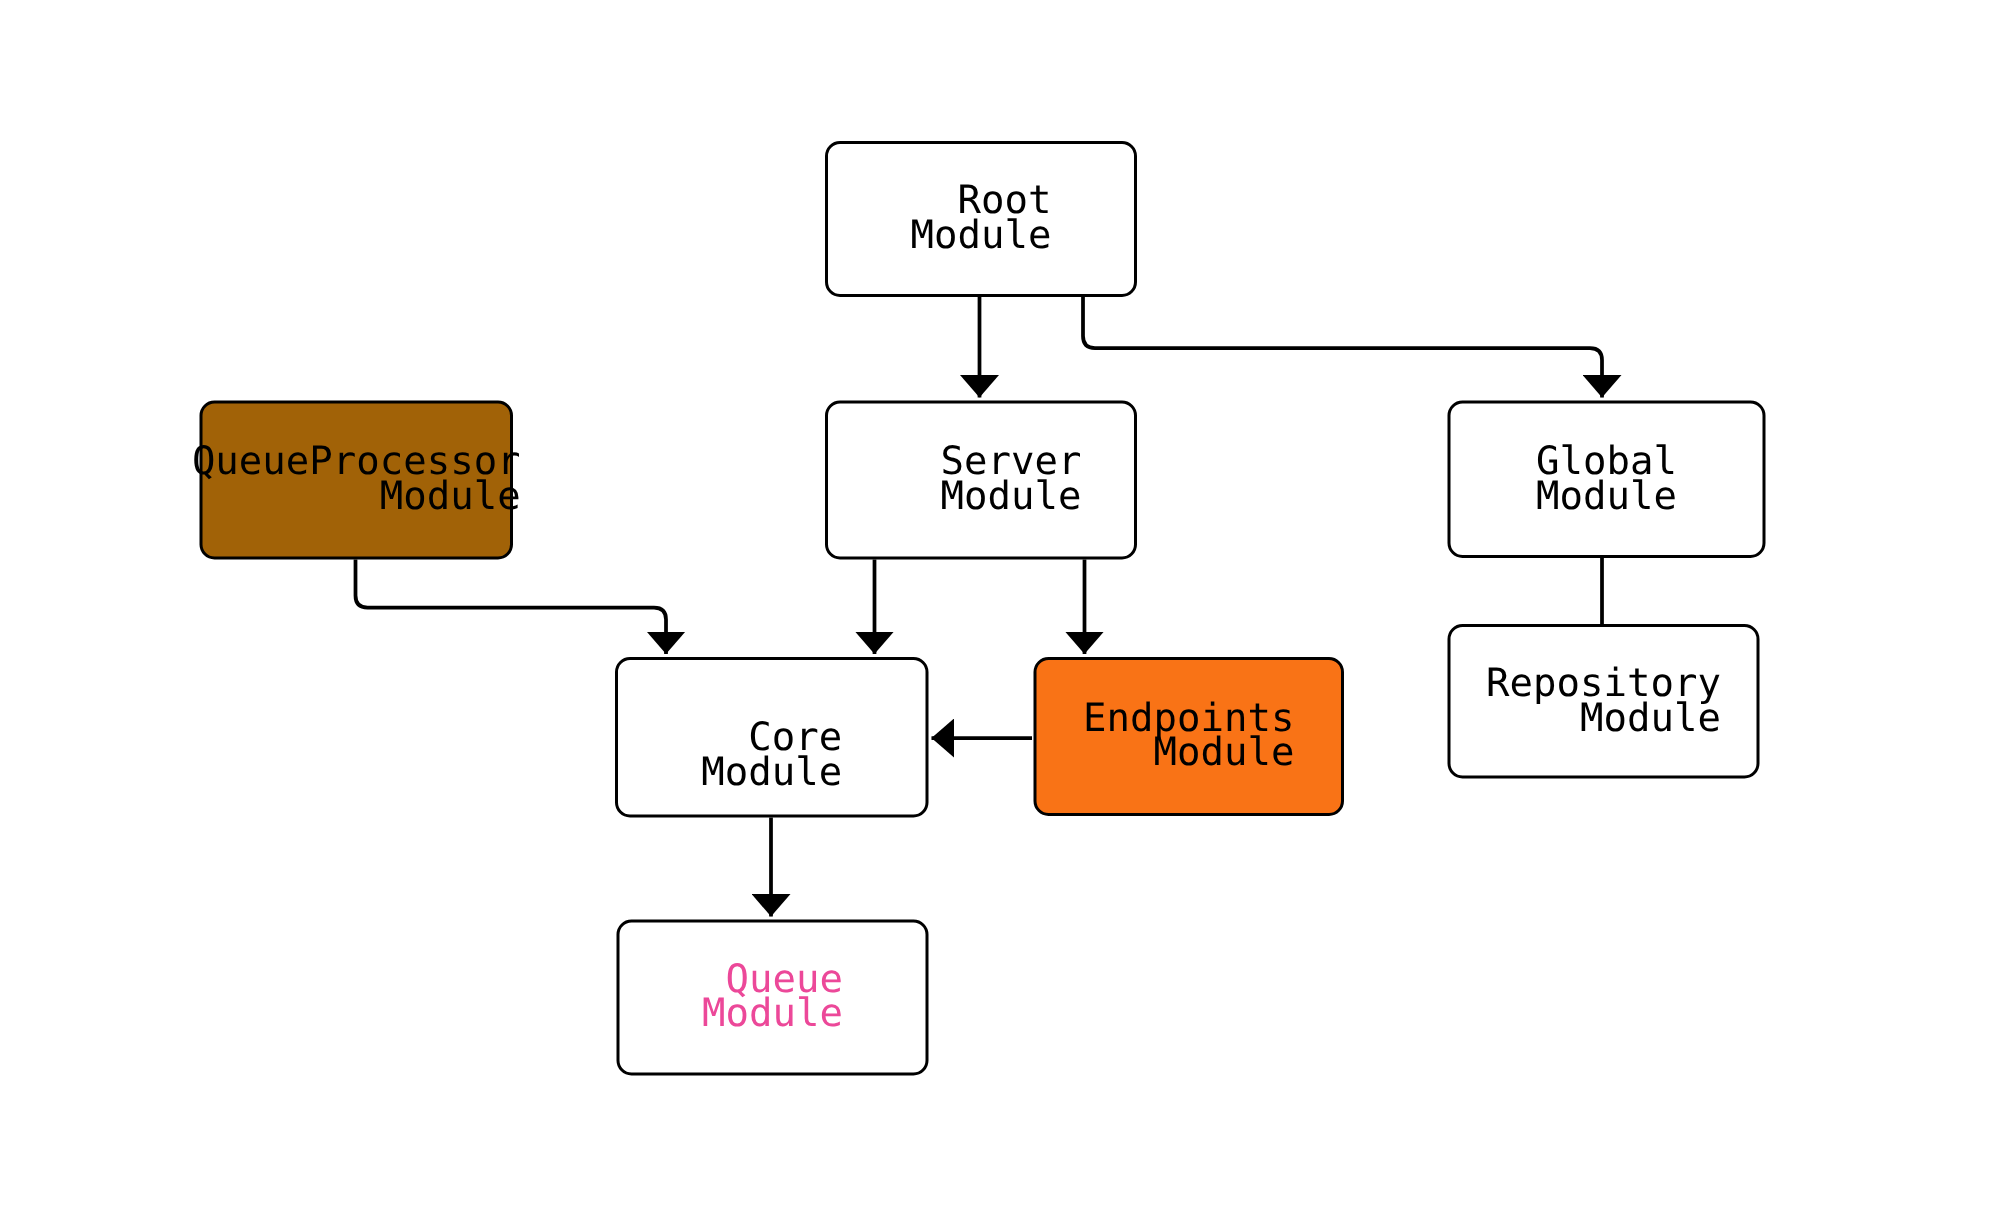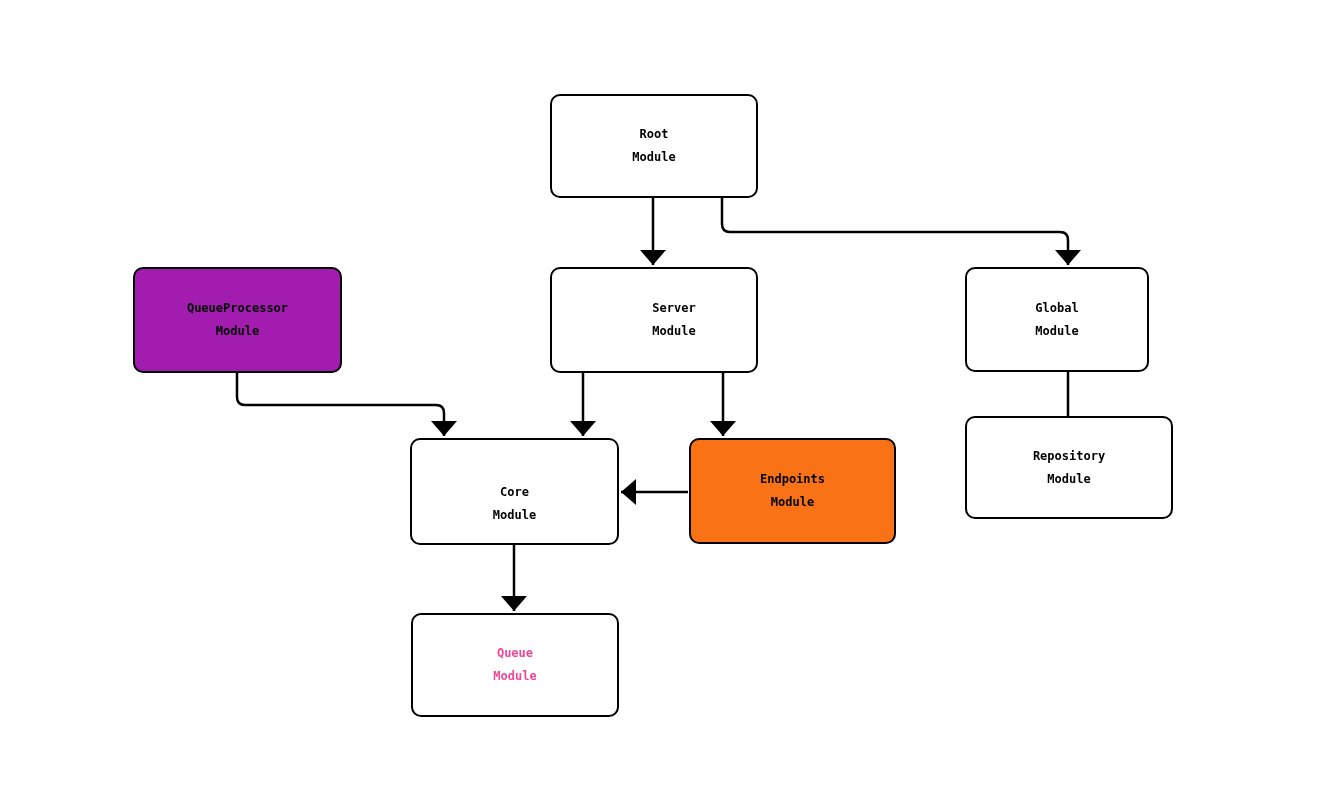--- a/index.html
+++ b/index.html
@@ -27,23 +27,23 @@
     box-sizing: border-box;
     background: #ffffff;
     border: 2.5px solid #000000;
     border-radius: 10px;
     display: flex;
     align-items: center;
     justify-content: center;
   }
   .node-label {
     white-space: pre-line;
-    text-align: center;
-    font-weight: bold;
-    font-size: 12px;
+    text-align: right;
+    font-weight: normal;
+    font-size: 26px;
     line-height: 23px;
     color: #000000;
   }
   .edge {
     fill: none;
     stroke: #000000;
     stroke-width: 2.5px;
   }
 </style>
 </head>
@@ -62,29 +62,29 @@
       <path d="M583,373 L583,436" class="edge" stroke="#000000" marker-end="url(#arrowhead)"></path>
       <path d="M723,373 L723,436" class="edge" stroke="#000000" marker-end="url(#arrowhead)"></path>
       <path d="M688,492 L621,492" class="edge" stroke="#000000" marker-end="url(#arrowhead)"></path>
       <path d="M1068,372 L1068,437" class="edge" stroke="#000000" marker-end="url(#arrowhead)"></path>
       <path d="M514,545 L514,611" class="edge" stroke="#000000" marker-end="url(#arrowhead)"></path>
     </svg>
 <div class="node" style="left: 550px; top: 94px; width: 208px; height: 104px; background: rgb(255, 255, 255); border-color: rgb(0, 0, 0);">
       <span class="node-label" style="color: rgb(0, 0, 0);">Root
 Module</span>
     </div>
-    <div class="node" style="left: 133px; top: 267px; width: 209px; height: 106px; background: #a21caf; border-color: rgb(0, 0, 0);">
+    <div class="node" style="left: 133px; top: 267px; width: 209px; height: 106px; background: #a16207; border-color: rgb(0, 0, 0);">
       <span class="node-label" style="color: rgb(0, 0, 0);">QueueProcessor
 Module</span>
     </div>
     <div class="node" style="left: 550px; top: 267px; width: 208px; height: 106px; background: rgb(255, 255, 255); border-color: rgb(0, 0, 0);">
       <span class="node-label" style="color: rgb(0, 0, 0); margin-left: 40px;">Server
 Module</span>
     </div>
-    <div class="node" style="left: 965px; top: 267px; width: 184px; height: 105px; background: rgb(255, 255, 255); border-color: rgb(0, 0, 0);">
+    <div class="node" style="left: 965px; top: 267px; width: 212px; height: 105px; background: rgb(255, 255, 255); border-color: rgb(0, 0, 0);">
       <span class="node-label" style="color: rgb(0, 0, 0);">Global
 Module</span>
     </div>
     <div class="node" style="left: 410px; top: 438px; width: 209px; height: 107px; background: rgb(255, 255, 255); border-color: rgb(0, 0, 0);">
       <span class="node-label" style="color: rgb(0, 0, 0); margin-top: 25px;">Core
 Module</span>
     </div>
     <div class="node" style="left: 689px; top: 438px; width: 207px; height: 106px; background: #f97316; border-color: rgb(0, 0, 0);">
       <span class="node-label" style="color: rgb(0, 0, 0);">Endpoints
 Module</span>

